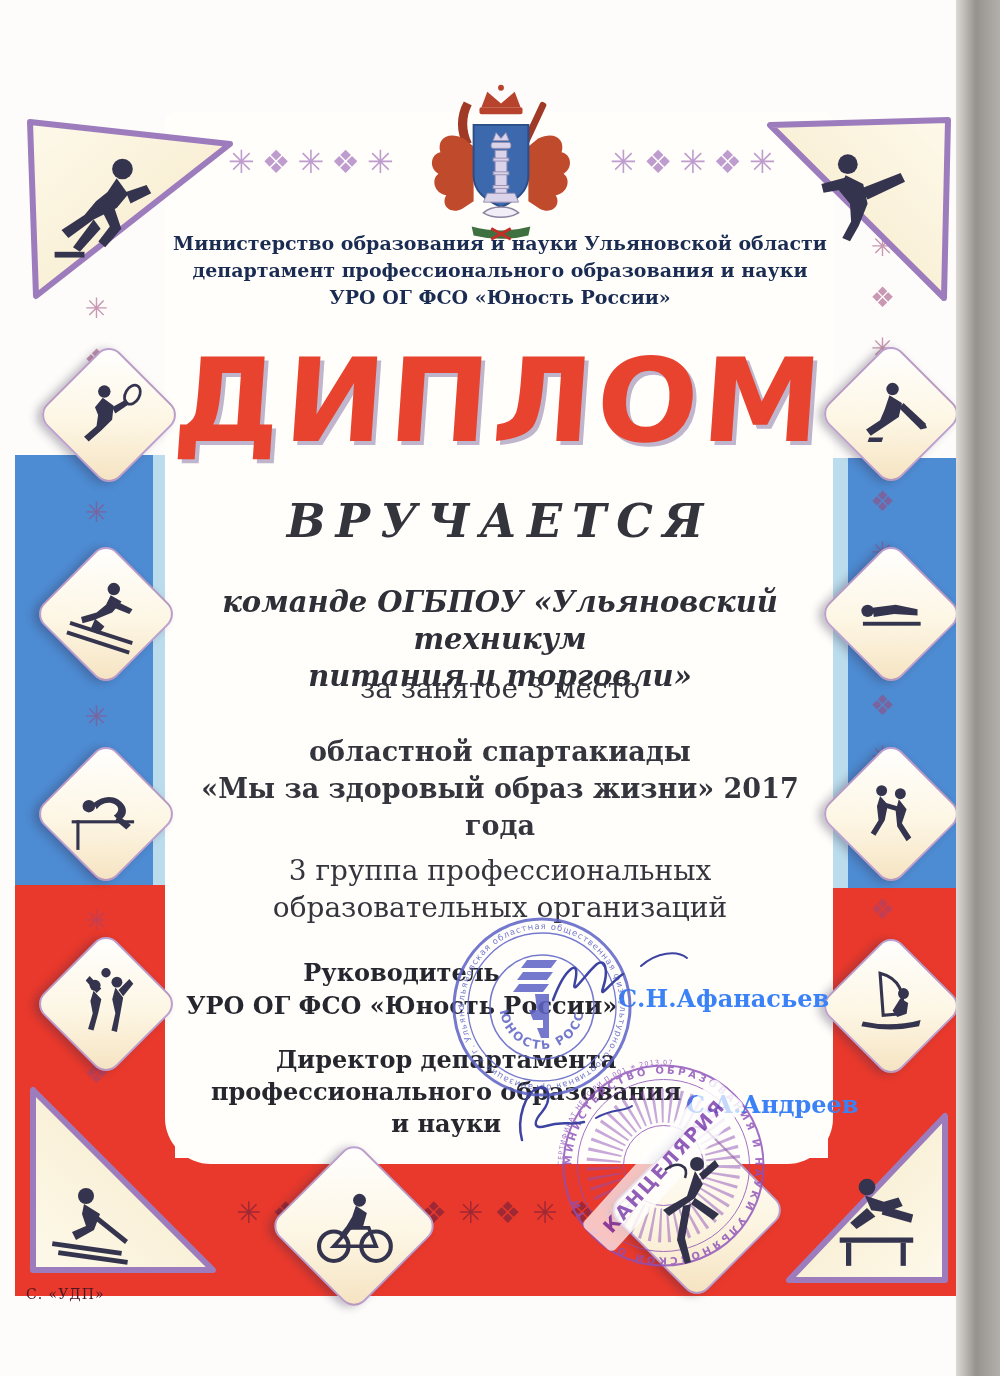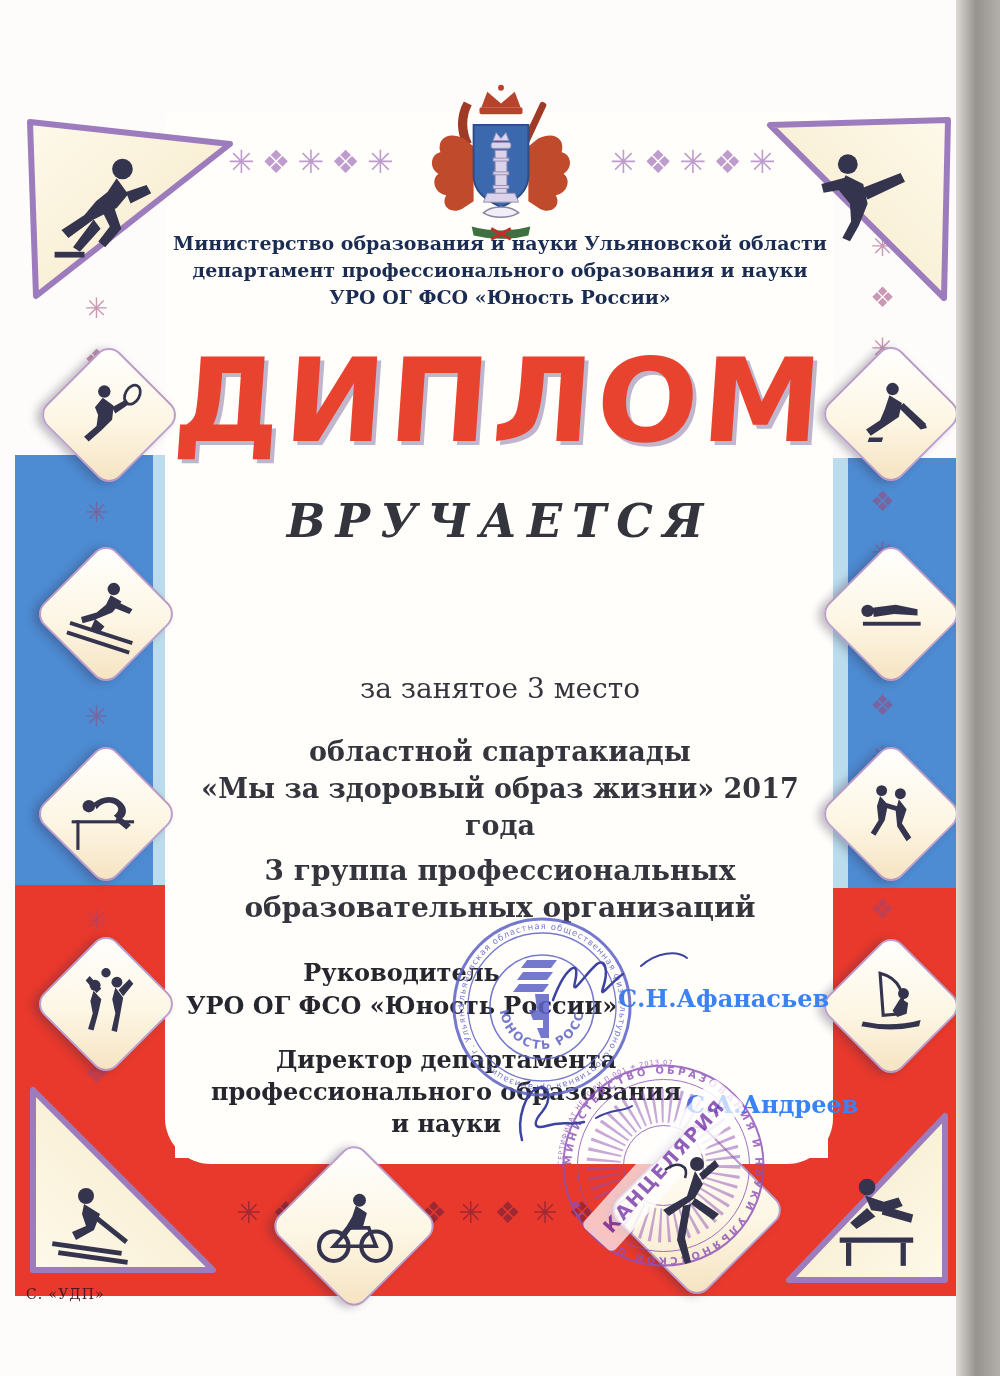--- a/index.html
+++ b/index.html
@@ -40,21 +40,21 @@
   
   .txtC{position:absolute;left:170px;width:660px;text-align:center;}
   .hdr{top:230px;font-weight:bold;font-size:19px;line-height:27px;color:#1b2c52;}
   .title{top:336px;font-family:"DejaVu Sans","Liberation Sans",sans-serif;font-weight:bold;
       font-size:116px;line-height:130px;color:#e8432f;letter-spacing:4px;
       transform:skewX(-4deg) scaleX(1.03);text-shadow:4px 4px 0 rgba(128,108,158,0.5);}
   .subtitle{top:494px;font-weight:bold;font-style:italic;font-size:46px;letter-spacing:10px;color:#33343c;}
   .awardee{top:584px;font-weight:bold;font-style:italic;font-size:29px;line-height:37px;color:#2e2f37;}
   .achv{top:672px;font-weight:normal;font-size:28px;color:#34353d;}
   .event{top:733px;font-weight:bold;font-size:27px;line-height:37px;color:#34353d;}
-  .group{top:852px;font-weight:bold;font-size:28px;line-height:37px;color:#34353d;}
+  .group{top:852px;font-weight:normal;font-size:28px;line-height:37px;color:#34353d;}
   .sigblock{position:absolute;left:186px;text-align:center;font-weight:bold;font-size:24px;
       line-height:33px;color:#26272e;}
   .sig1{top:956px;}
   .sig2{top:1044px;line-height:32px;margin-left:25px;}
   .signame{position:absolute;font-weight:bold;font-size:24px;color:#3b82f6;}
   .name1{left:618px;top:984px;}
   .name2{left:686px;top:1090px;}
   .place{top:1145px;font-size:20px;color:#2c2d3a;}
   .printcode{position:absolute;left:26px;top:1286px;font-size:14px;letter-spacing:1px;color:#4a1722;}
   .abs{position:absolute;}
@@ -260,20 +260,24 @@
 
   <div class="txtC hdr">
     <div>Министерство образования и науки Ульяновской области</div>
     <div>департамент профессионального образования и науки</div>
     <div>УРО ОГ ФСО «Юность России»</div>
   </div>
 
   <div class="txtC title">ДИПЛОМ</div>
   <div class="txtC subtitle">ВРУЧАЕТСЯ</div>
 
+  <div class="txtC awardee">
+    <div>команде ОГБПОУ «Ульяновский техникум</div>
+    <div>питания и торговли»</div>
+  </div>
 
   <div class="txtC achv">за занятое 3  место</div>
 
   <div class="txtC event">
     <div>областной спартакиады</div>
     <div>«Мы за здоровый образ жизни» 2017 года</div>
   </div>
 
   <div class="txtC group">
     <div>3 группа профессиональных</div>

